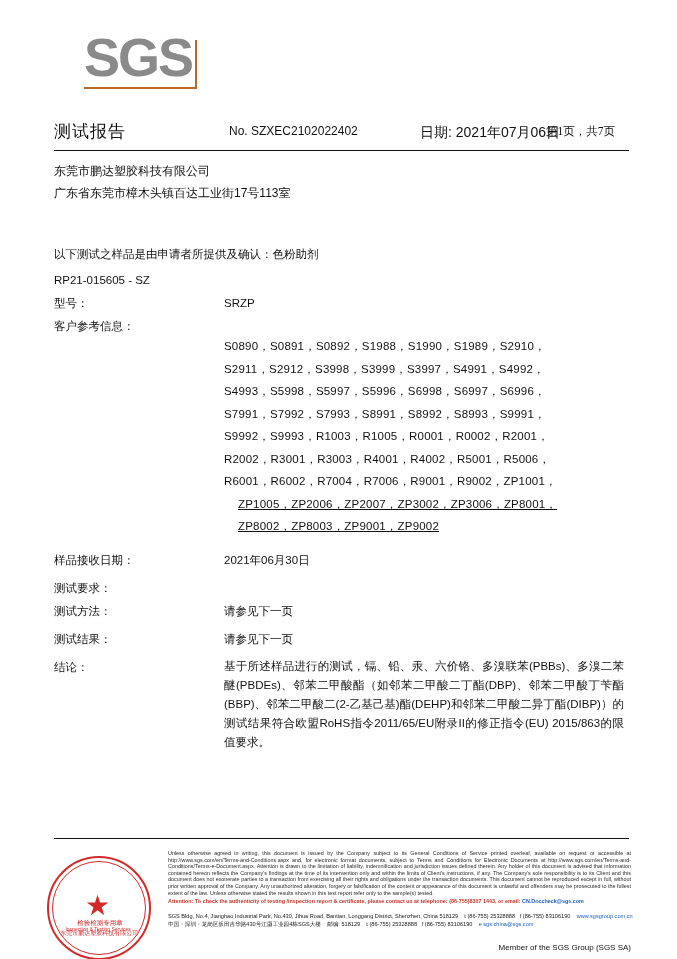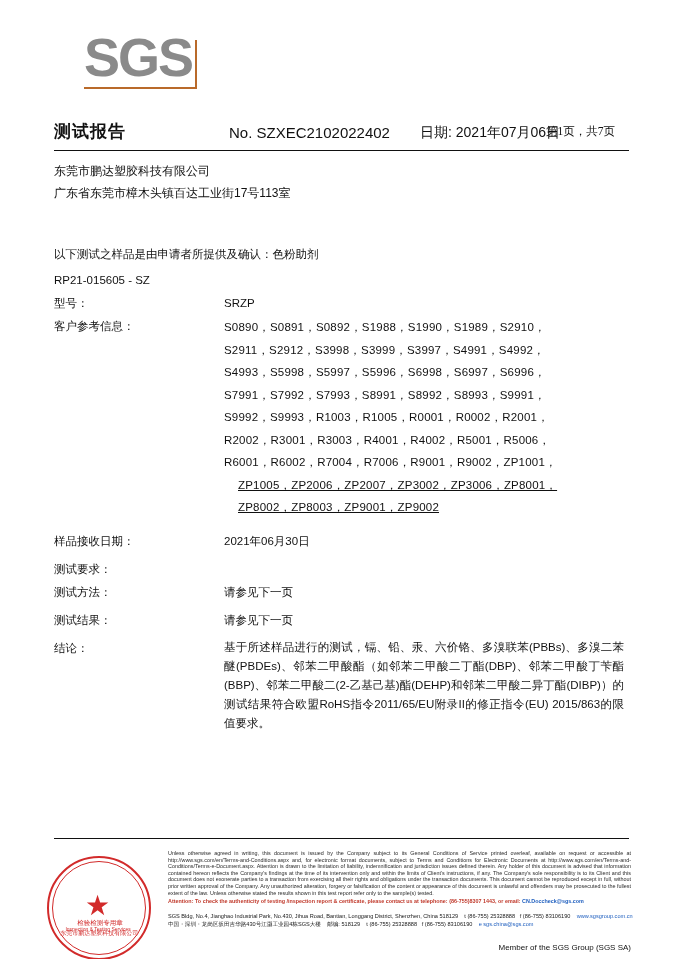--- a/index.html
+++ b/index.html
@@ -61,29 +61,29 @@
     left: 54px;
     top: 120px;
     width: 575px;
     height: 24px;
   }
   .doc-title {
     position: absolute;
     left: 0;
     top: 0;
     font-size: 17px;
-    font-weight: bold;
+    font-weight: normal;
     color: #111;
     letter-spacing: 1px;
   }
   .doc-no {
     position: absolute;
     left: 175px;
     top: 4px;
-    font-size: 15px;
+    font-size: 12px;
     color: #111;
   }
   .doc-date {
     position: absolute;
     left: 366px;
     top: 4px;
     font-size: 14px;
     color: #111;
   }
   .doc-page {
@@ -145,20 +145,21 @@
   }
   .field-value {
     flex: 1;
     font-size: 11.5px;
     line-height: 21px;
     color: #111;
   }
   .field-value.multi {
     line-height: 22.5px;
     letter-spacing: 0.2px;
+    margin-top: 19px;
   }
   .field-value .ind {
     display: block;
     padding-left: 14px;
     text-decoration: underline;
   }
   .gap-sm { height: 5px; }
   .gap-md { height: 10px; }
   .conclusion {
     line-height: 19px;

